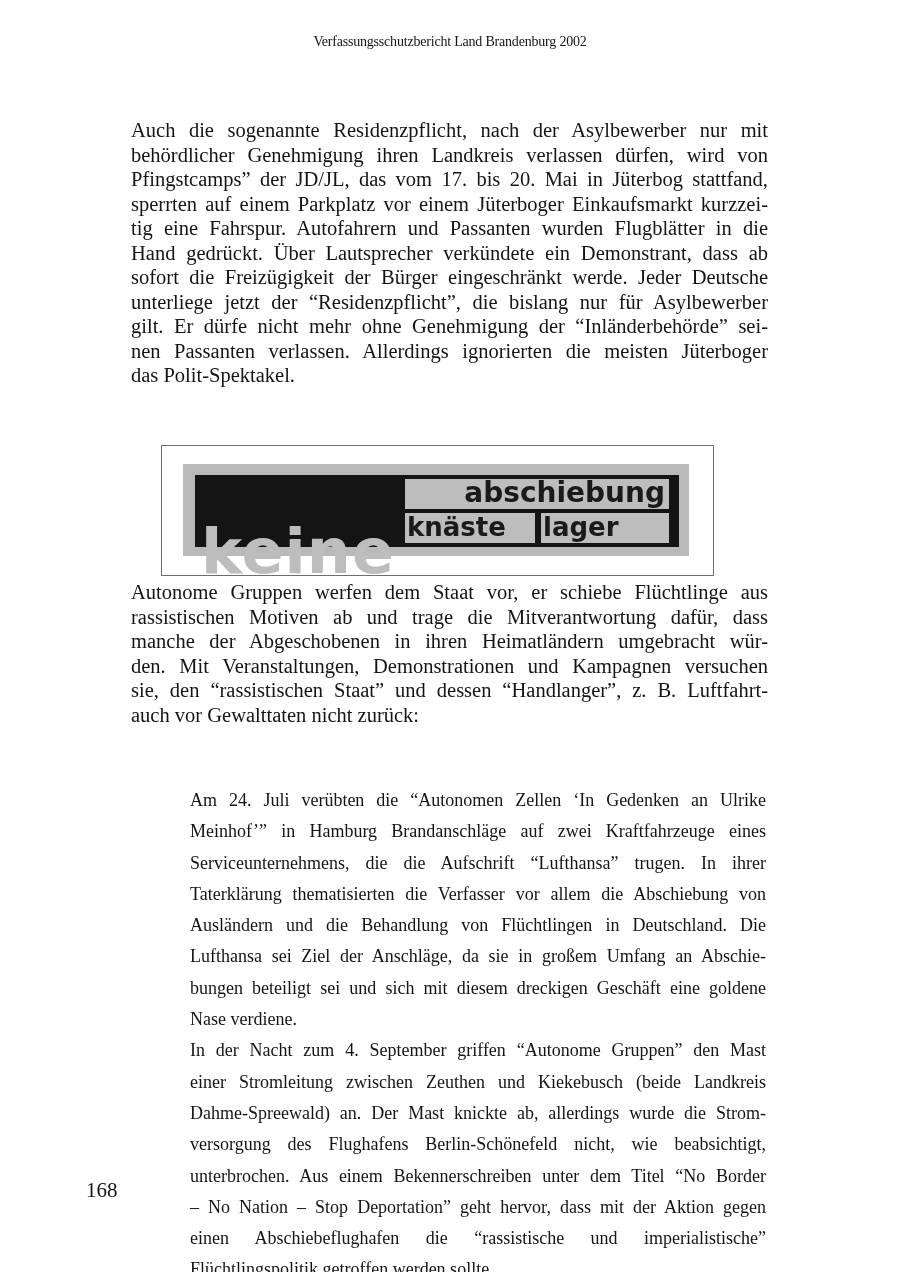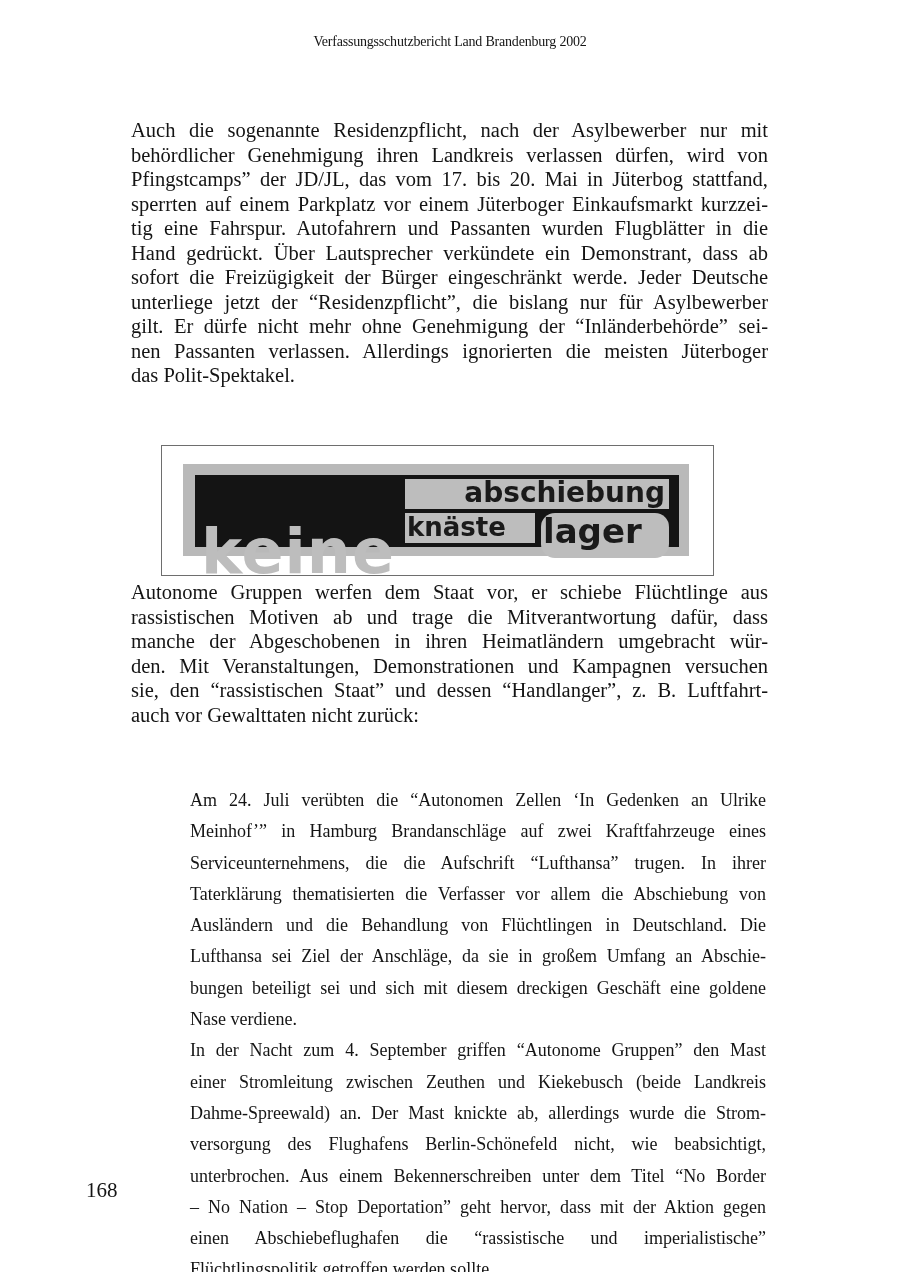--- a/index.html
+++ b/index.html
@@ -18,21 +18,21 @@
   .banner { position: absolute; left: 21px; top: 18px; width: 506px; height: 92px; background: #b9b9b9; }
   .banner-inner { position: absolute; left: 12px; top: 11px; width: 484px; height: 72px; background: #141414; }
   .keine { position: absolute; left: 6px; top: -4px; font-family: "DejaVu Sans", sans-serif;
            font-weight: bold; font-size: 62px; color: #bdbdbd; letter-spacing: 1px; line-height: 80px; margin-top: 41px; }
   .box { position: absolute; background: #bdbdbd; font-family: "DejaVu Sans", sans-serif; font-weight: bold;
          color: #1a1a1a; line-height: 1; }
   .box-top { left: 210px; top: 4px; width: 264px; height: 30px; font-size: 28px; text-align: right; }
   .box-top span { position: absolute; right: 4px; top: 0px; }
   .box-bl { left: 210px; top: 38px; width: 130px; height: 30px; font-size: 26px; }
   .box-bl span { position: absolute; left: 2px; top: 1px; }
-  .box-br { left: 346px; top: 38px; width: 128px; height: 45px; font-size: 34px; border-radius: 14px; }
+  .box-br { left: 346px; top: 38px; width: 128px; height: 30px; font-size: 26px; }
   .box-br span { position: absolute; left: 2px; top: 1px; }
   .quote { position: absolute; left: 190px; top: 781px; width: 576px; font-size: 18px; line-height: 23.3px; }
   .quote .ln { display: block; white-space: nowrap; text-align: justify; text-align-last: justify; margin-top: 8px; }
   .quote .ln.last { text-align-last: left; }
   .pagenum { position: absolute; left: 86px; top: 1178px; font-size: 21px; }
 </style>
 </head>
 <body>
 
 <div class="header">Verfassungsschutzbericht Land Brandenburg 2002</div>

